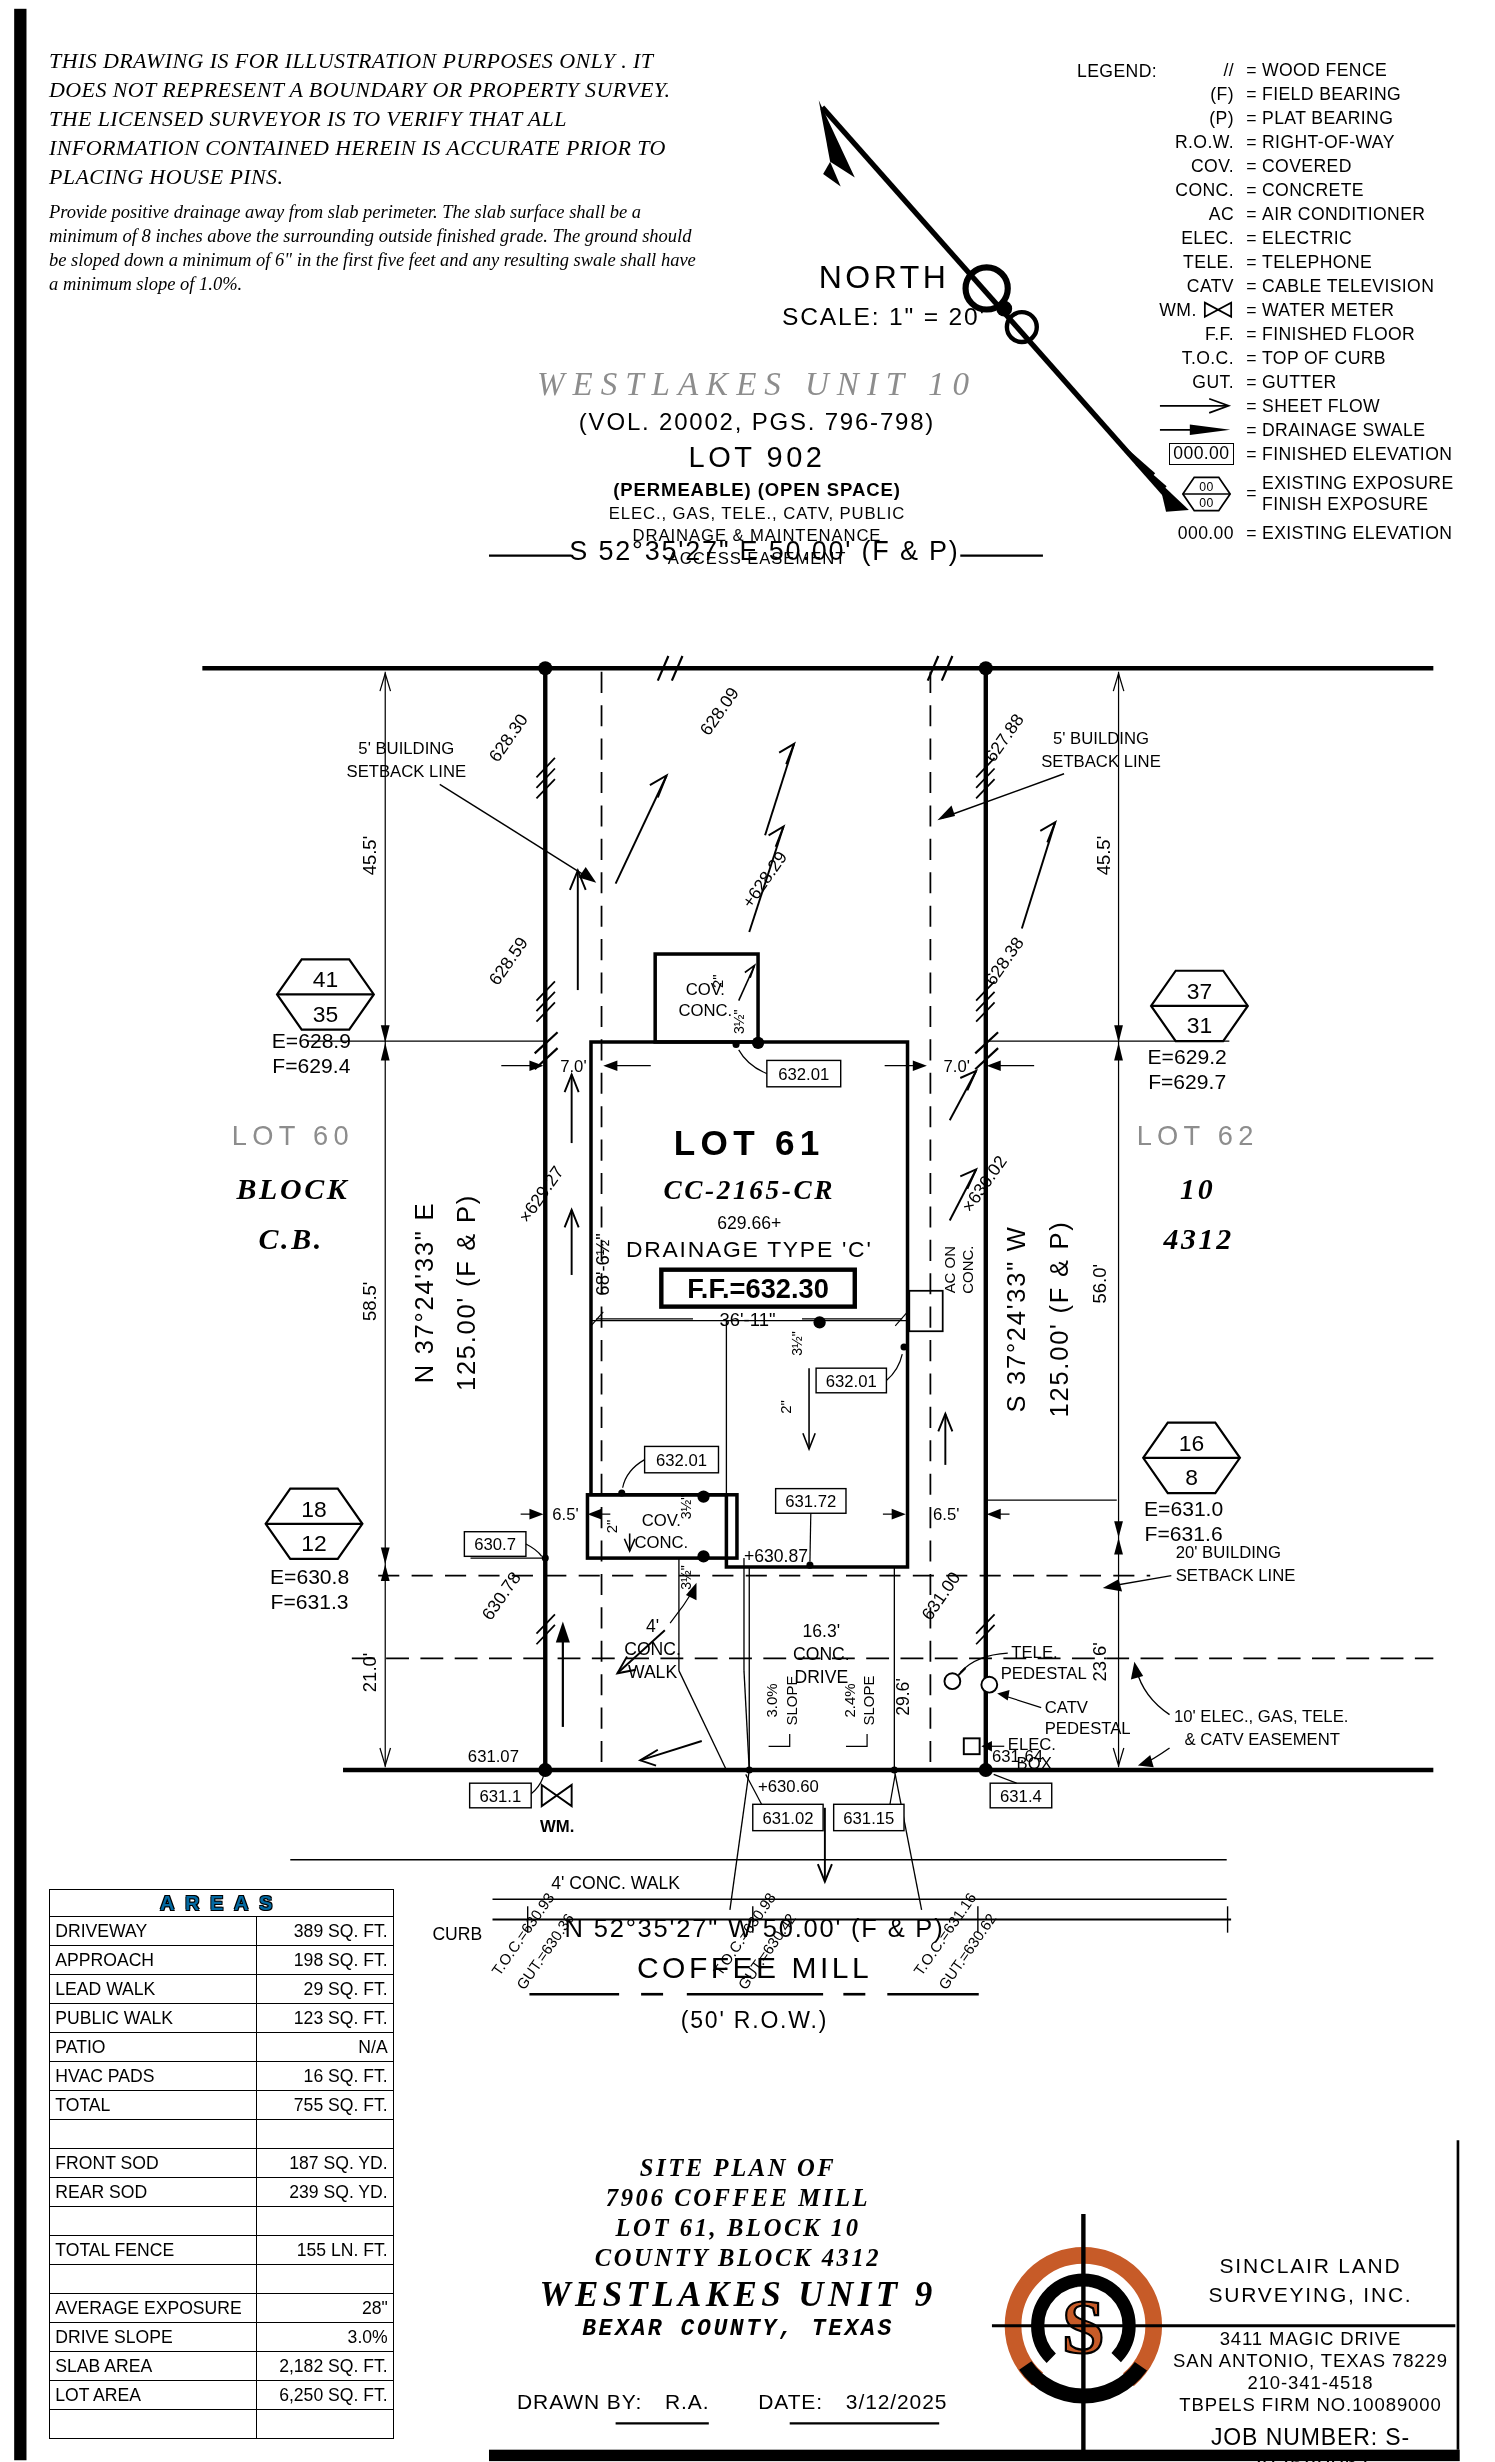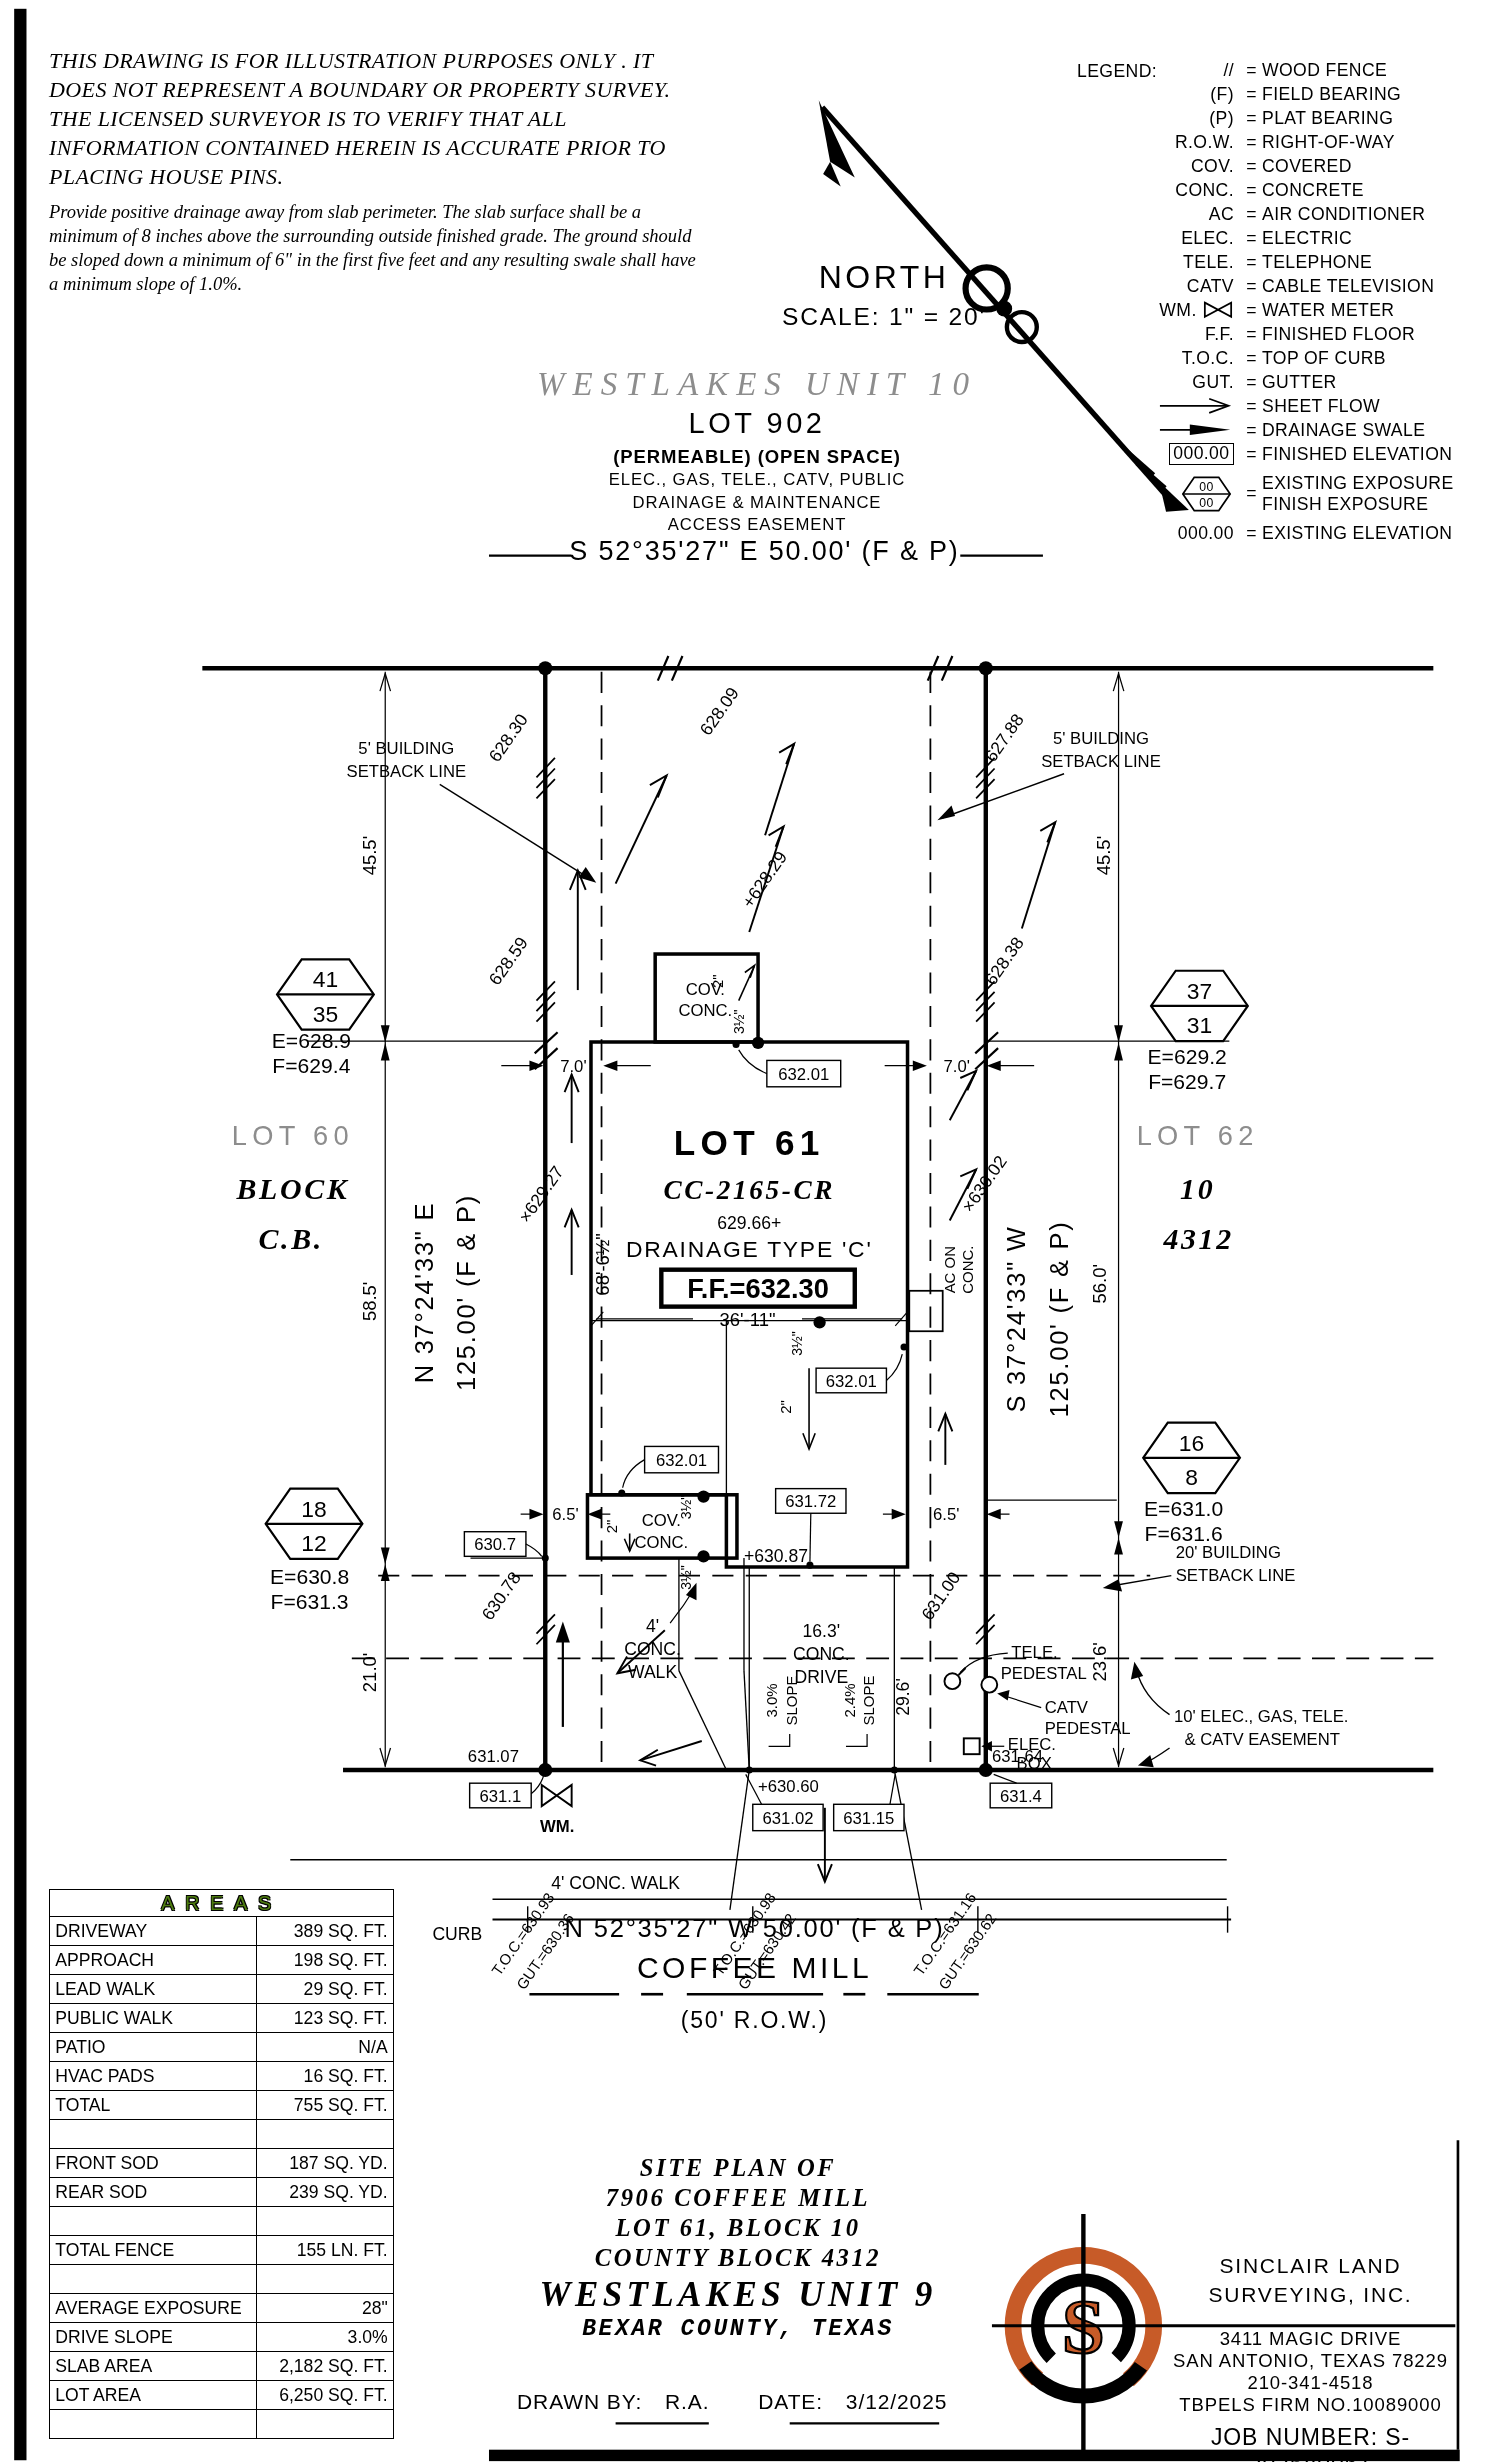--- a/index.html
+++ b/index.html
@@ -29,22 +29,22 @@
   .sd-lot{font-size:29px;letter-spacing:3.5px;margin-top:4.4px;}
   .sd-use{font-size:18.5px;font-weight:700;letter-spacing:0.9px;margin-top:5.3px;}
   .sd-sm{font-size:16.7px;letter-spacing:0.9px;margin-top:2.6px;}
   .brgtop{left:325px;top:536px;width:879px;text-align:center;font-size:27px;letter-spacing:1.8px;}
   
   .brgbot{left:315px;top:1914px;width:879px;text-align:center;font-size:25.5px;letter-spacing:1.8px;}
   .stname{left:315px;top:1951px;width:879px;text-align:center;font-size:30px;letter-spacing:3.5px;}
   .strow{left:315px;top:2007px;width:879px;text-align:center;font-size:23px;letter-spacing:1.8px;}
   
   .areas{left:49px;top:1889px;width:343px;border:1.8px solid #000;font-size:17.6px;}
-  .ar-head{height:26px;line-height:26px;text-align:center;font-weight:400;font-size:20px;letter-spacing:10.6px;
-           border-bottom:1.8px solid #000;color:#4d7c0f;
+  .ar-head{height:26px;line-height:26px;text-align:center;font-weight:700;font-size:20px;letter-spacing:10.6px;
+           border-bottom:1.8px solid #000;color:#0369a1;
            text-shadow:-0.9px -0.9px 0 #000,0.9px -0.9px 0 #000,-0.9px 0.9px 0 #000,0.9px 0.9px 0 #000;}
   .ar-row{height:28px;display:flex;border-bottom:0.9px solid #000;}
   .ar-row:last-child{border-bottom:none;}
   .ar-l{width:201px;border-right:0.9px solid #000;padding-left:5.3px;line-height:28px;white-space:nowrap;}
   .ar-v{flex:1;text-align:right;padding-right:5.3px;line-height:28px;white-space:nowrap;}
   
   .tblock{left:492px;top:2153px;width:492px;text-align:center;font-family:"Liberation Serif",serif;
           font-style:italic;font-weight:700;}
   .tb-s{font-size:24.6px;letter-spacing:2.6px;line-height:30px;}
   .tb-b{font-size:35px;letter-spacing:4.4px;line-height:40px;margin-top:1.8px;}
@@ -672,20 +672,21 @@
     </div>
   <div class="lg-row">
       <span class="lg-sym">000.00</span>
       <span class="lg-eq">=</span>
       <span class="lg-lab">EXISTING ELEVATION</span>
     </div>
 </div>
 
 <div class="abs subdiv" style="z-index:2">
   <div class="sd-name">WESTLAKES UNIT 10</div>
+  <div class="sd-vol">(VOL. 20002, PGS. 796-798)</div>
   <div class="sd-lot">LOT 902</div>
   <div class="sd-use">(PERMEABLE) (OPEN SPACE)</div>
   <div class="sd-sm">ELEC., GAS, TELE., CATV, PUBLIC</div>
   <div class="sd-sm">DRAINAGE &amp; MAINTENANCE</div>
   <div class="sd-sm">ACCESS EASEMENT</div>
 </div>
 
 <div class="abs brgtop" style="z-index:2">S 52°35'27" E 50.00' (F &amp; P)</div>
 
 <div class="abs brgbot" style="z-index:2">N 52°35'27" W 50.00' (F &amp; P)</div>

